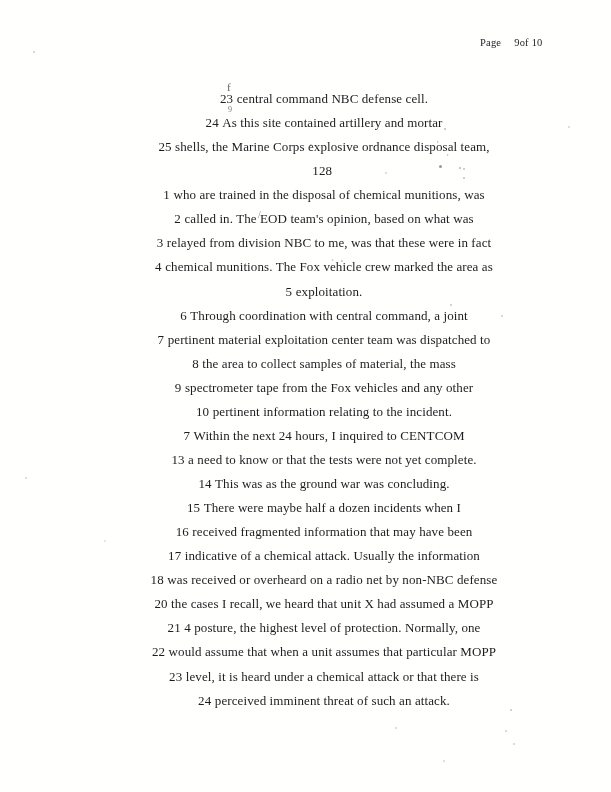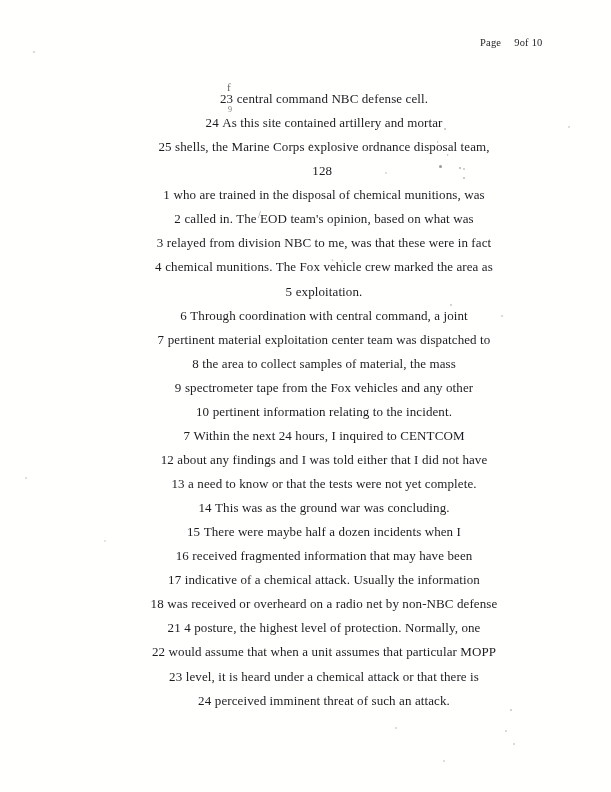--- a/index.html
+++ b/index.html
@@ -73,27 +73,27 @@
       <div class="t-line"><span class="t-num">2</span><span class="t-text">called in. The EOD team's opinion, based on what was</span></div>
       <div class="t-line"><span class="t-num">3</span><span class="t-text">relayed from division NBC to me, was that these were in fact</span></div>
       <div class="t-line"><span class="t-num">4</span><span class="t-text">chemical munitions. The Fox vehicle crew marked the area as</span></div>
       <div class="t-line"><span class="t-num">5</span><span class="t-text">exploitation.</span></div>
       <div class="t-line"><span class="t-num">6</span><span class="t-text">Through coordination with central command, a joint</span></div>
       <div class="t-line"><span class="t-num">7</span><span class="t-text">pertinent material exploitation center team was dispatched to</span></div>
       <div class="t-line"><span class="t-num">8</span><span class="t-text">the area to collect samples of material, the mass</span></div>
       <div class="t-line"><span class="t-num">9</span><span class="t-text">spectrometer tape from the Fox vehicles and any other</span></div>
       <div class="t-line"><span class="t-num">10</span><span class="t-text">pertinent information relating to the incident.</span></div>
       <div class="t-line"><span class="t-num">7</span><span class="t-text">Within the next 24 hours, I inquired to CENTCOM</span></div>
-      <div class="t-line"><span class="t-num">12</span><span class="t-text">about any findings and I was told either that I did not have</span></div>
       <div class="t-line"><span class="t-num">13</span><span class="t-text">a need to know or that the tests were not yet complete.</span></div>
       <div class="t-line"><span class="t-num">14</span><span class="t-text">This was as the ground war was concluding.</span></div>
       <div class="t-line"><span class="t-num">15</span><span class="t-text">There were maybe half a dozen incidents when I</span></div>
       <div class="t-line"><span class="t-num">16</span><span class="t-text">received fragmented information that may have been</span></div>
       <div class="t-line"><span class="t-num">17</span><span class="t-text">indicative of a chemical attack. Usually the information</span></div>
       <div class="t-line"><span class="t-num">18</span><span class="t-text">was received or overheard on a radio net by non-NBC defense</span></div>
+      <div class="t-line"><span class="t-num">20</span><span class="t-text">the cases I recall, we heard that unit X had assumed a MOPP</span></div>
       <div class="t-line"><span class="t-num">21</span><span class="t-text">4 posture, the highest level of protection. Normally, one</span></div>
       <div class="t-line"><span class="t-num">22</span><span class="t-text">would assume that when a unit assumes that particular MOPP</span></div>
       <div class="t-line"><span class="t-num">23</span><span class="t-text">level, it is heard under a chemical attack or that there is</span></div>
       <div class="t-line"><span class="t-num">24</span><span class="t-text">perceived imminent threat of such an attack.</span></div>
     </div>
   <div id="artifacts-root">
       <span class="g-art" style="left: 227px; top: 82px; font-size: 11px; opacity: 0.8;">f</span>
       <span class="g-art" style="left: 228px; top: 106px; font-size: 8px; opacity: 0.7;">9</span>
       <span class="g-art" style="left: 258px; top: 210px; font-size: 10px; opacity: 0.6;">/</span>
       <span class="g-art" style="left: 310px; top: 143px; font-size: 10px; opacity: 0.6;">'</span>

